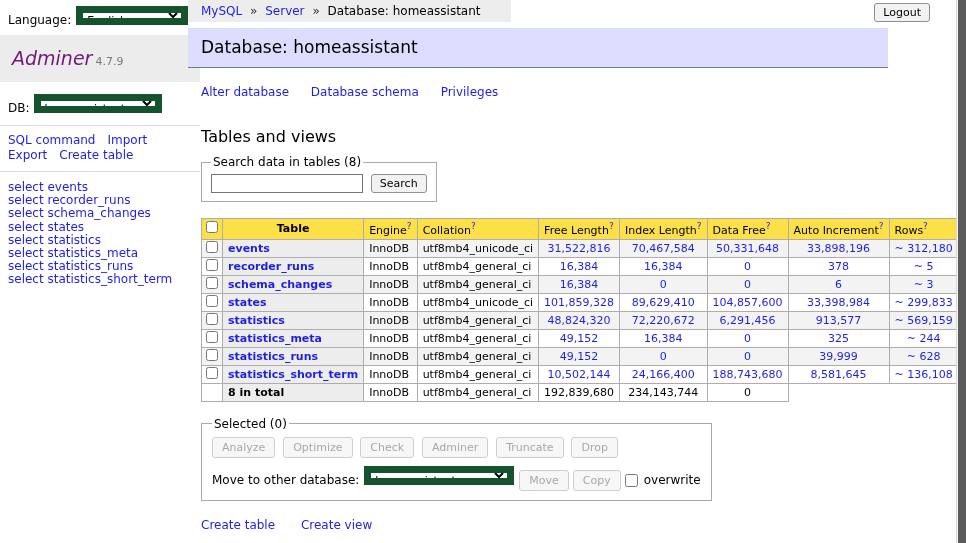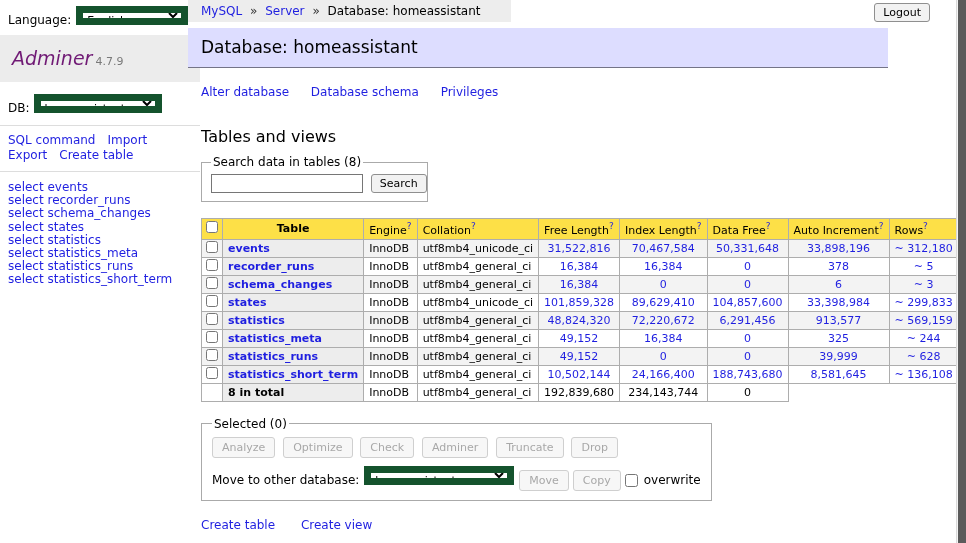--- a/index.html
+++ b/index.html
@@ -76,21 +76,21 @@
     font-weight: normal;
   }
   .content { padding-left: 13px; }
   .db-links { margin-top: 17px; }
   .db-links a { margin-right: 18px; }
   h3.section { font-size: 16px; font-weight: normal; margin-top: 28px; }
 
   fieldset {
     border: 1px solid #aaa;
     width: fit-content;
-    padding: 5px 0 8px 9px;
+    padding: 5px 9px 8px 9px;
   }
   legend { font-size: 12px; padding: 0 2px; }
   #search-fieldset { margin-top: 9px; }
   #search-fieldset input[type="text"] {
     width: 152px; height: 19px;
     border: 1px solid #767676;
     font-size: 11px; padding: 1px 3px;
     vertical-align: middle;
   }
   #search-fieldset button { margin-left: 4px; vertical-align: middle; }

